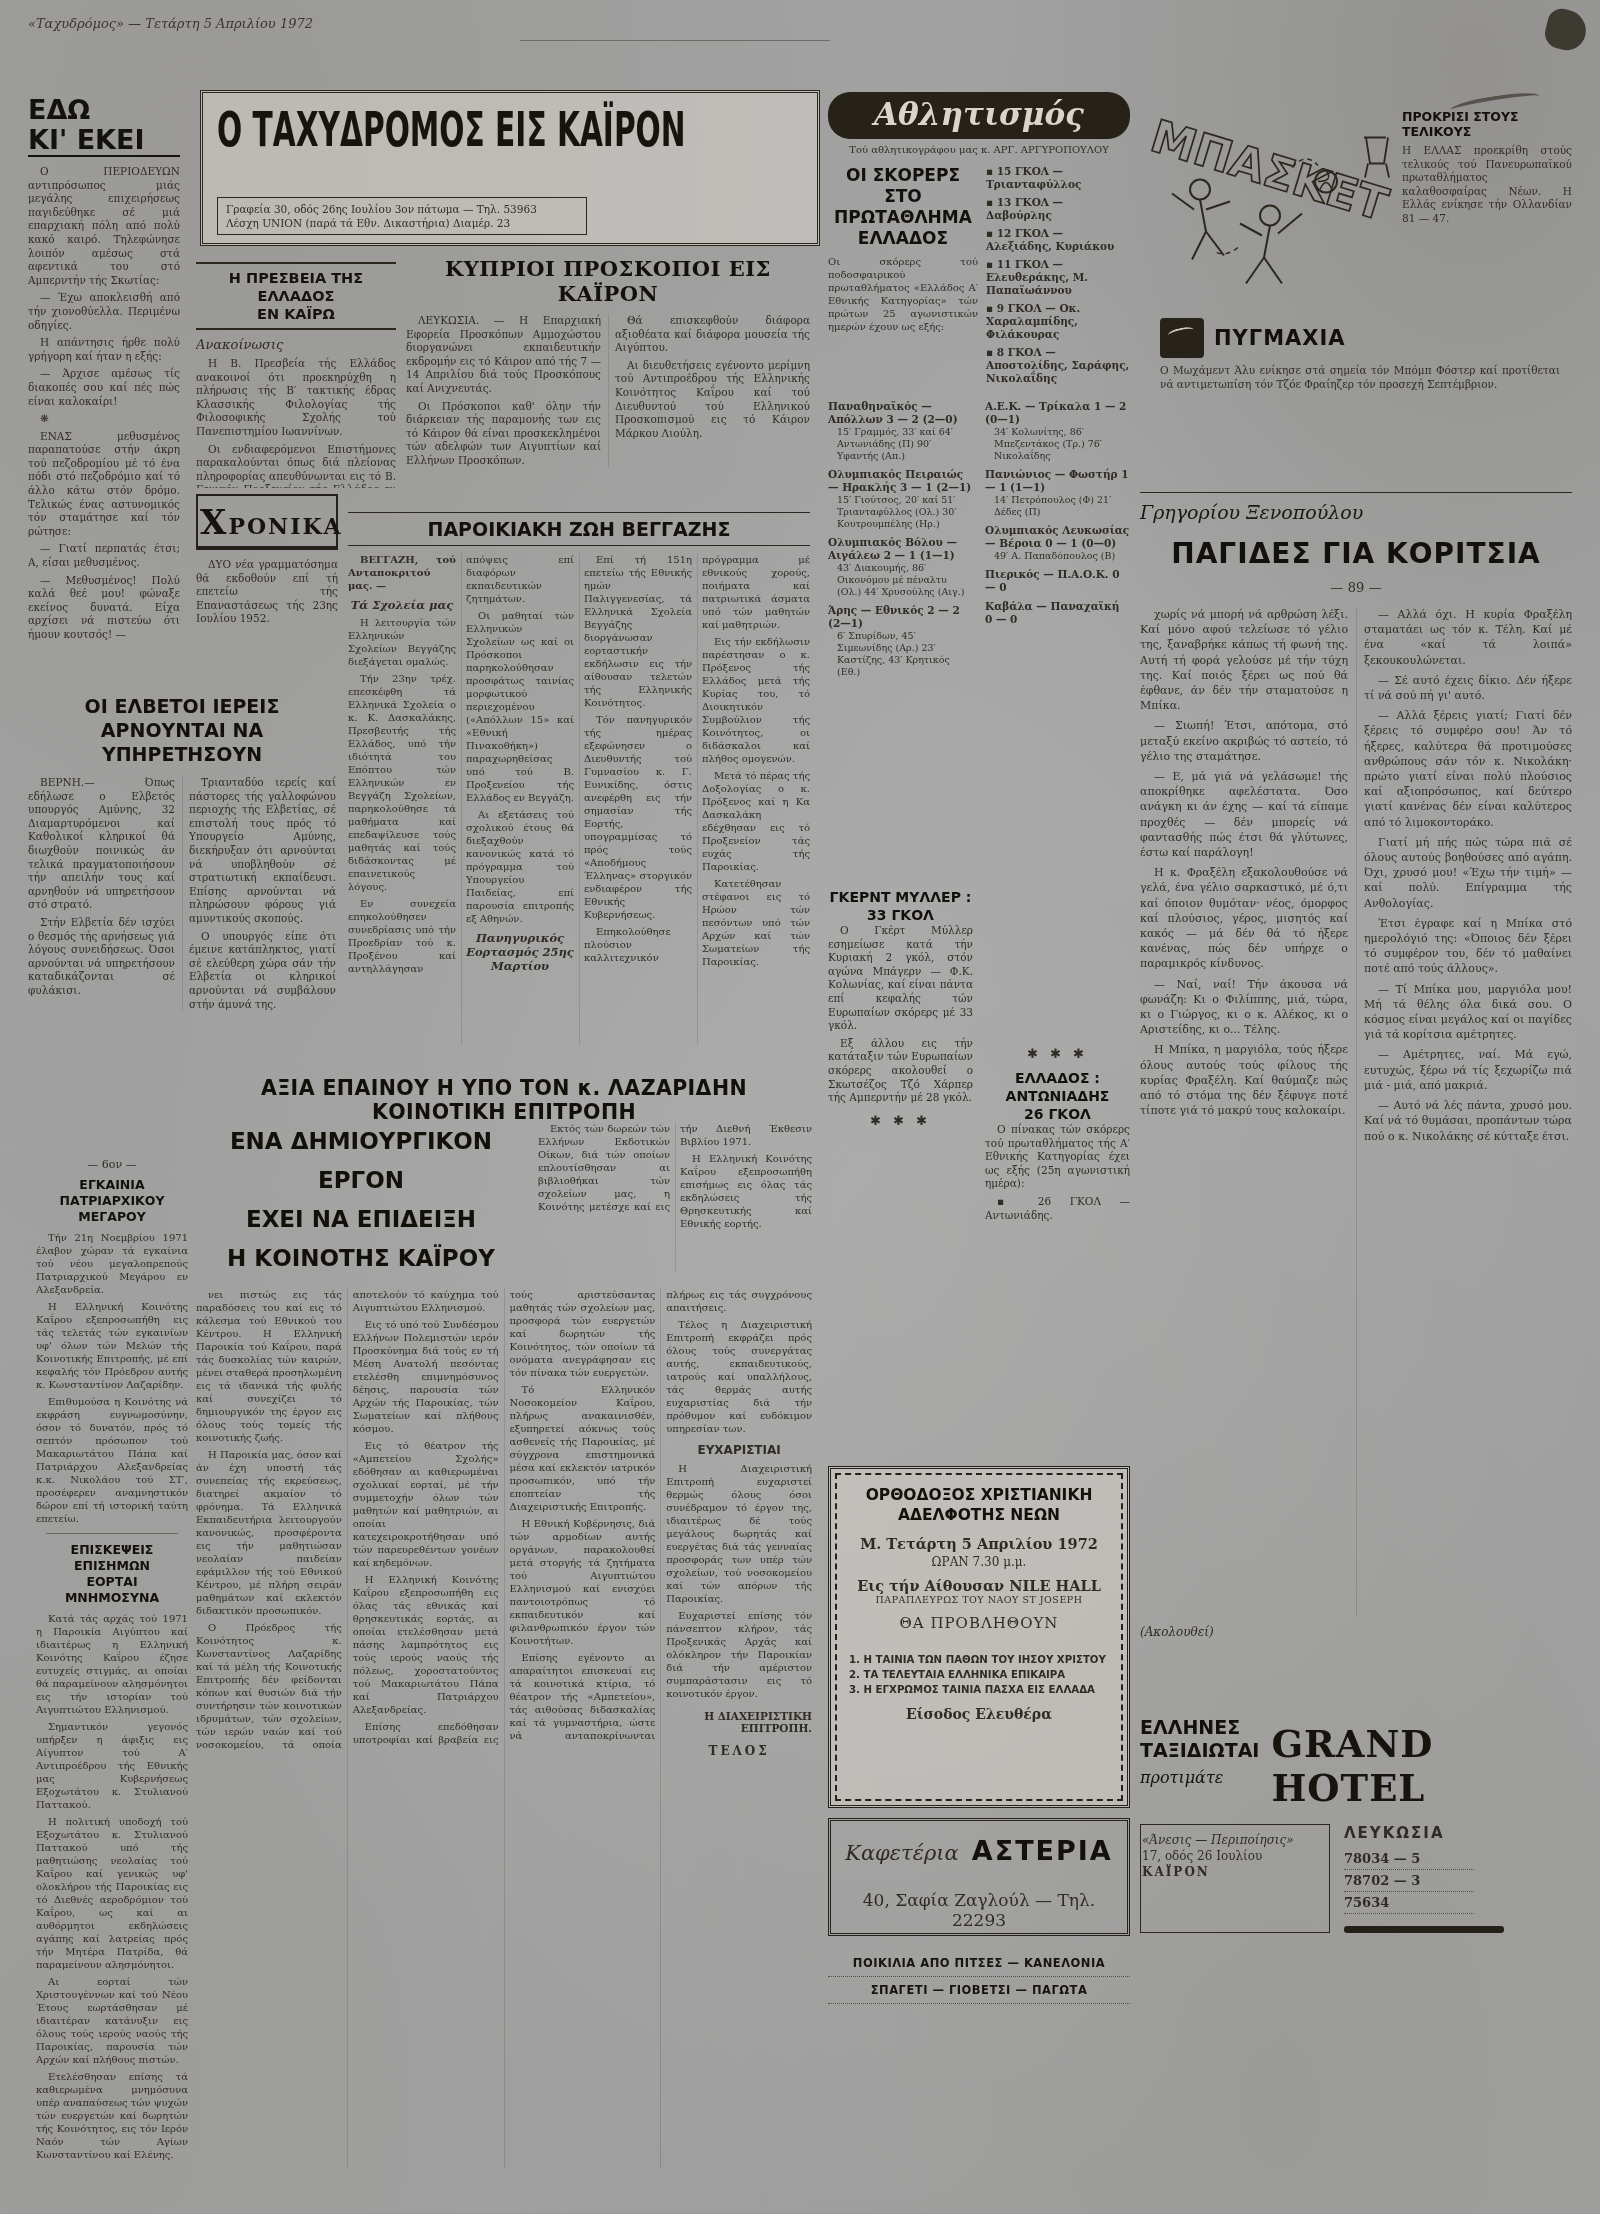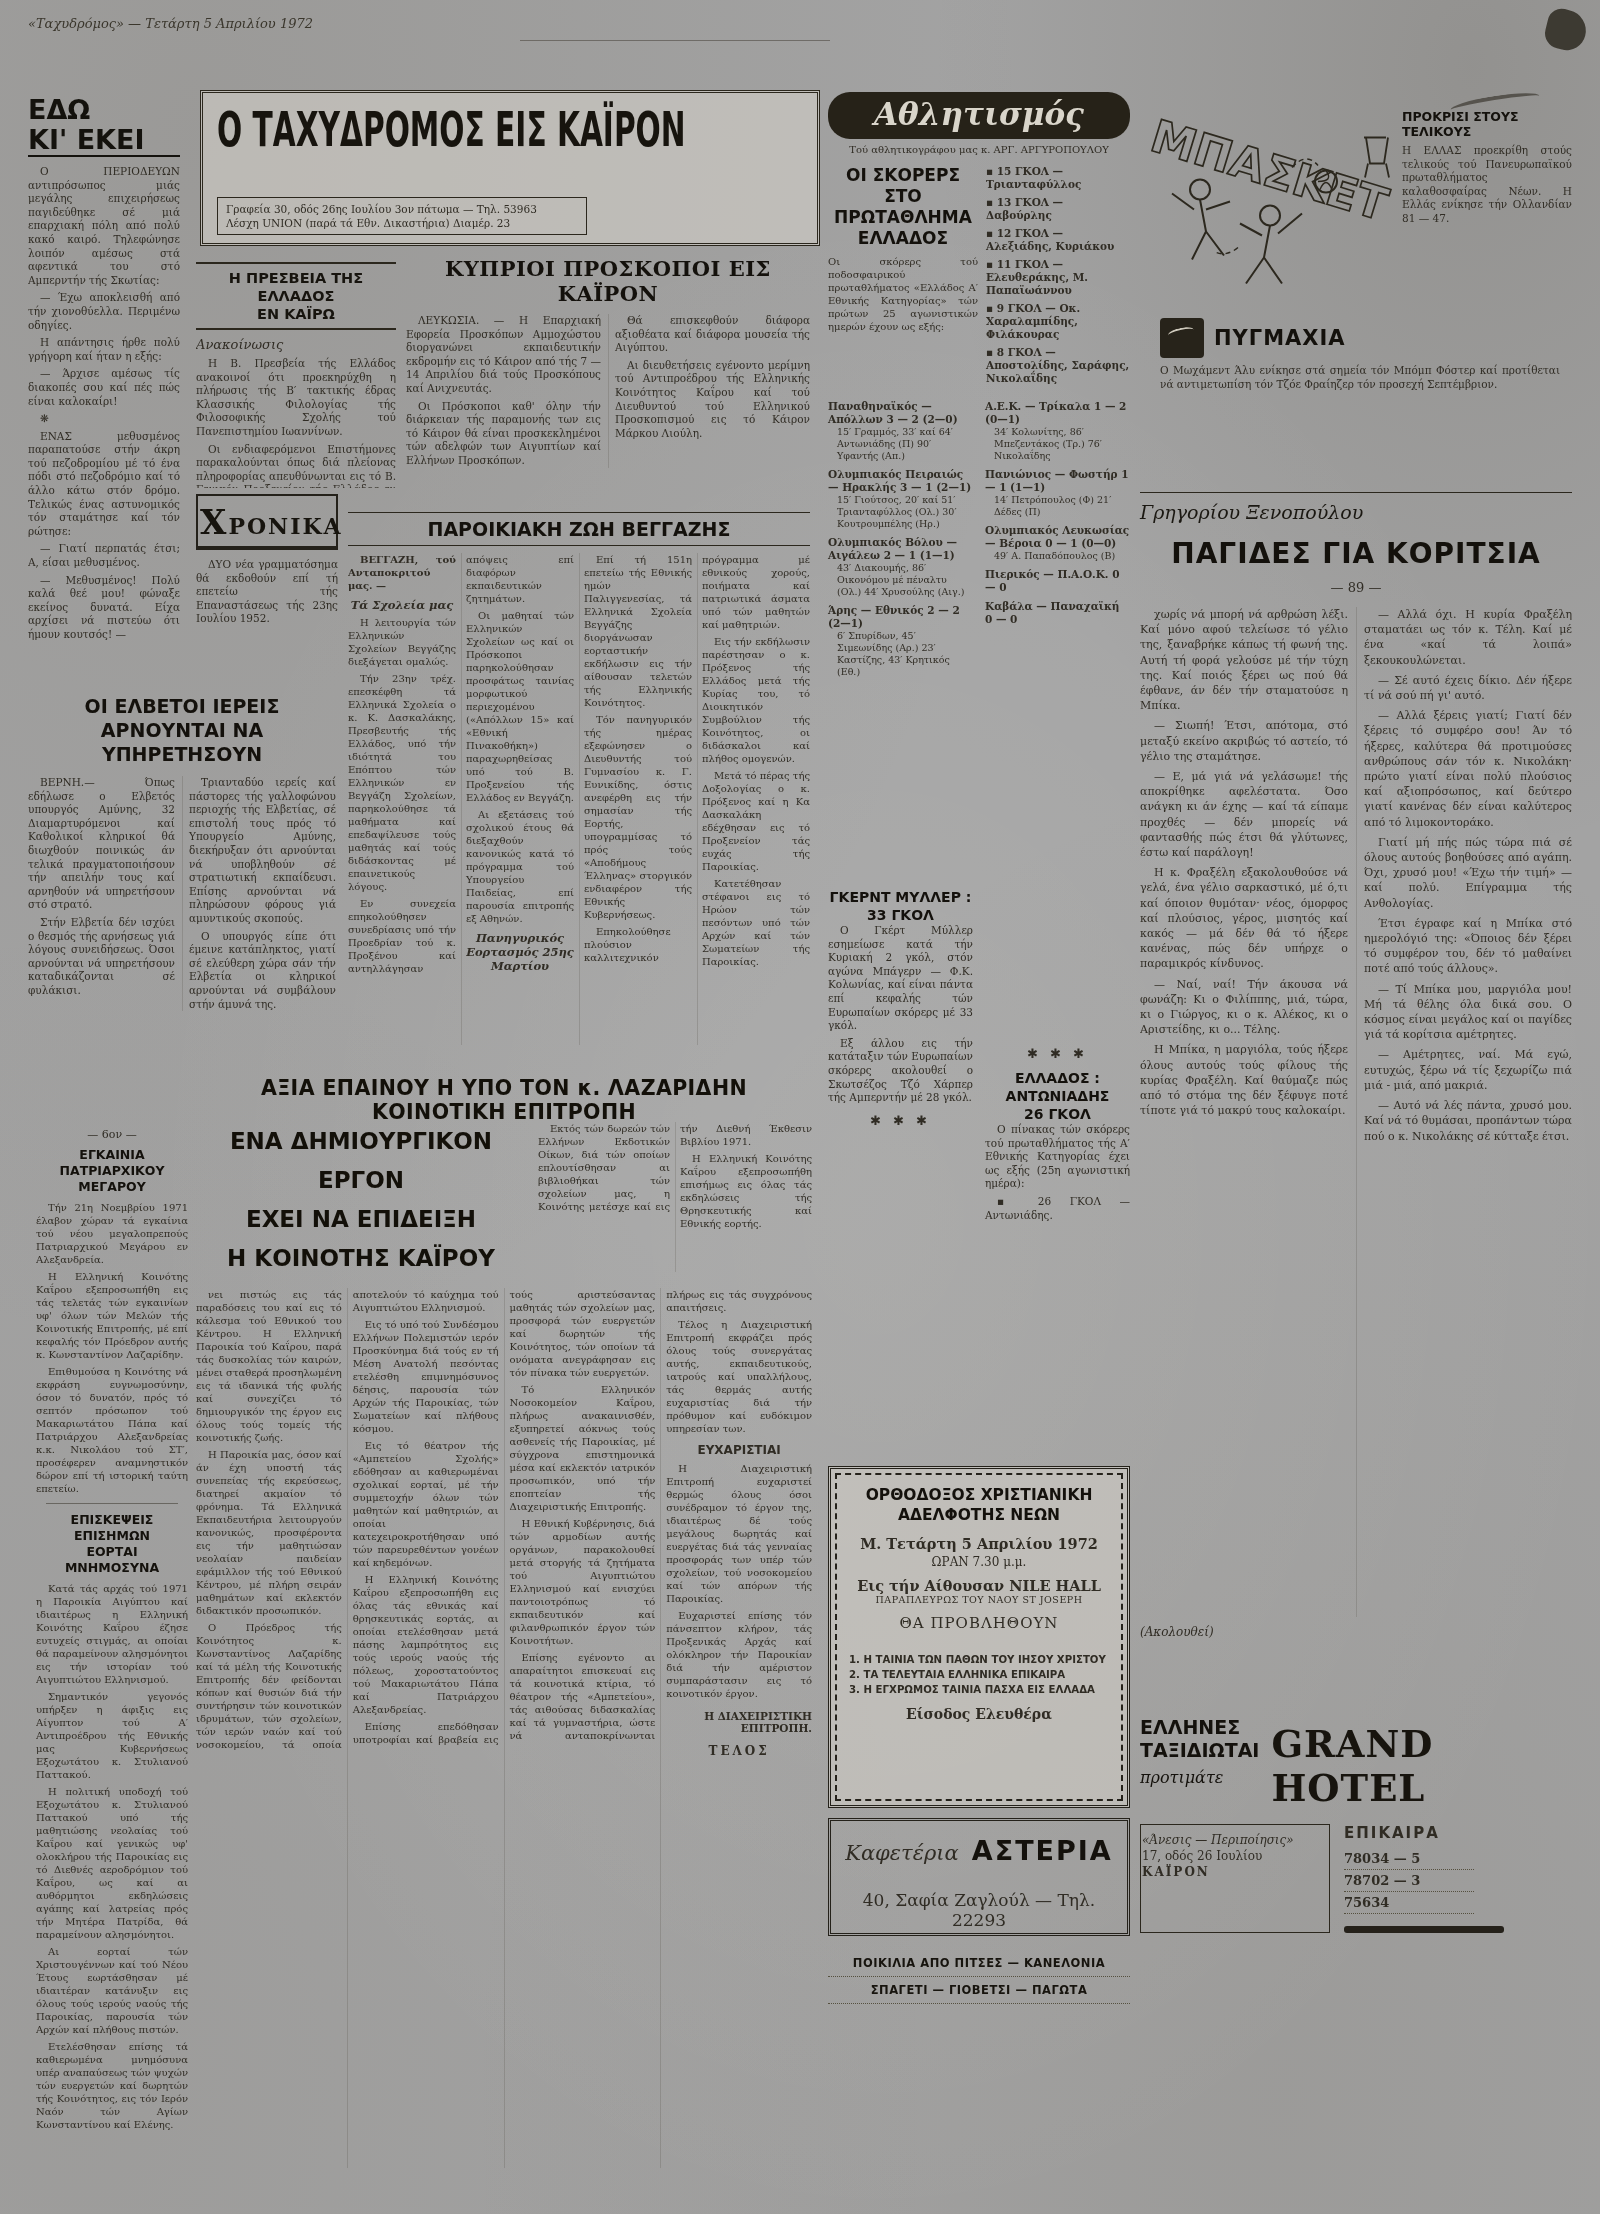--- a/index.html
+++ b/index.html
@@ -129,21 +129,21 @@
   .g-tel .lbl{ font-family:"DejaVu Sans",sans-serif; font-weight:bold; font-size:15px; letter-spacing:2px; margin-bottom:6px; }
   .g-tel p{ font-weight:bold; font-size:13px; border-bottom:1px dotted #55503f; padding:3px 0; width:130px; }
   .defect{ margin-top:12px; width:160px; height:7px; background:#25211a; border-radius:3px; }
 
   
   .axia{ left:196px; top:1076px; width:616px; text-align:center; }
   .axia h2{ font-family:"DejaVu Sans",sans-serif; font-weight:bold; font-size:20.5px; letter-spacing:.4px; color:#131009; }
 
   
   .egk{ left:36px; top:1128px; width:152px; height:1062px; overflow:hidden; }
-  .egk .mk{ text-align:center; font-size:11px; margin-bottom:6px; }
+  .egk .mk{ text-align:center; font-size:11px; margin-bottom:6px;margin-top:30px; }
   .egk .h span{ display:block; text-align:center; font-family:"DejaVu Sans",sans-serif; font-weight:bold; font-size:12.5px; line-height:16px; color:#14110c; }
   .egk .h{ margin-bottom:6px; }
   .egk .rule{ height:1px; background:rgba(50,45,35,.5); margin:8px 10px; }
 
   
   .ergon{ left:196px; top:1122px; width:616px; height:1072px; overflow:hidden; }
   .e-top{ display:grid; grid-template-columns:330px 1fr; gap:12px; margin-bottom:10px; }
   .e-head span{ display:block; text-align:center; font-family:"DejaVu Sans",sans-serif; font-weight:bold; font-size:23px; line-height:39px; color:#131009; }
   .e-intro{ column-count:2; column-gap:10px; height:150px; }
   .e-body{ column-count:4; column-gap:11px; height:880px; }
@@ -430,21 +430,21 @@
       </div>
       <div class="g-name">GRAND HOTEL</div>
     </div>
     <div class="g-mid">
       <div class="g-addr">
         <div class="tag">«Άνεσις — Περιποίησις»</div>
         <div>17, οδός 26 Ιουλίου</div>
         <div class="city">ΚΑΪΡΟΝ</div>
       </div>
       <div class="g-tel">
-        <div class="lbl">ΕΠΙΚΑΙΡΑ</div>
+        <div class="lbl">ΛΕΥΚΩΣΙΑ</div>
         <div class="flow">
           
         <p>78034 — 5</p><p>78702 — 3</p><p>75634</p></div>
         <div class="defect"></div>
       </div>
     </div>
   </section>
 
   <section class="abs axia">
     <h2>ΑΞΙΑ ΕΠΑΙΝΟΥ Η ΥΠΟ ΤΟΝ κ. ΛΑΖΑΡΙΔΗΝ ΚΟΙΝΟΤΙΚΗ ΕΠΙΤΡΟΠΗ</h2>

